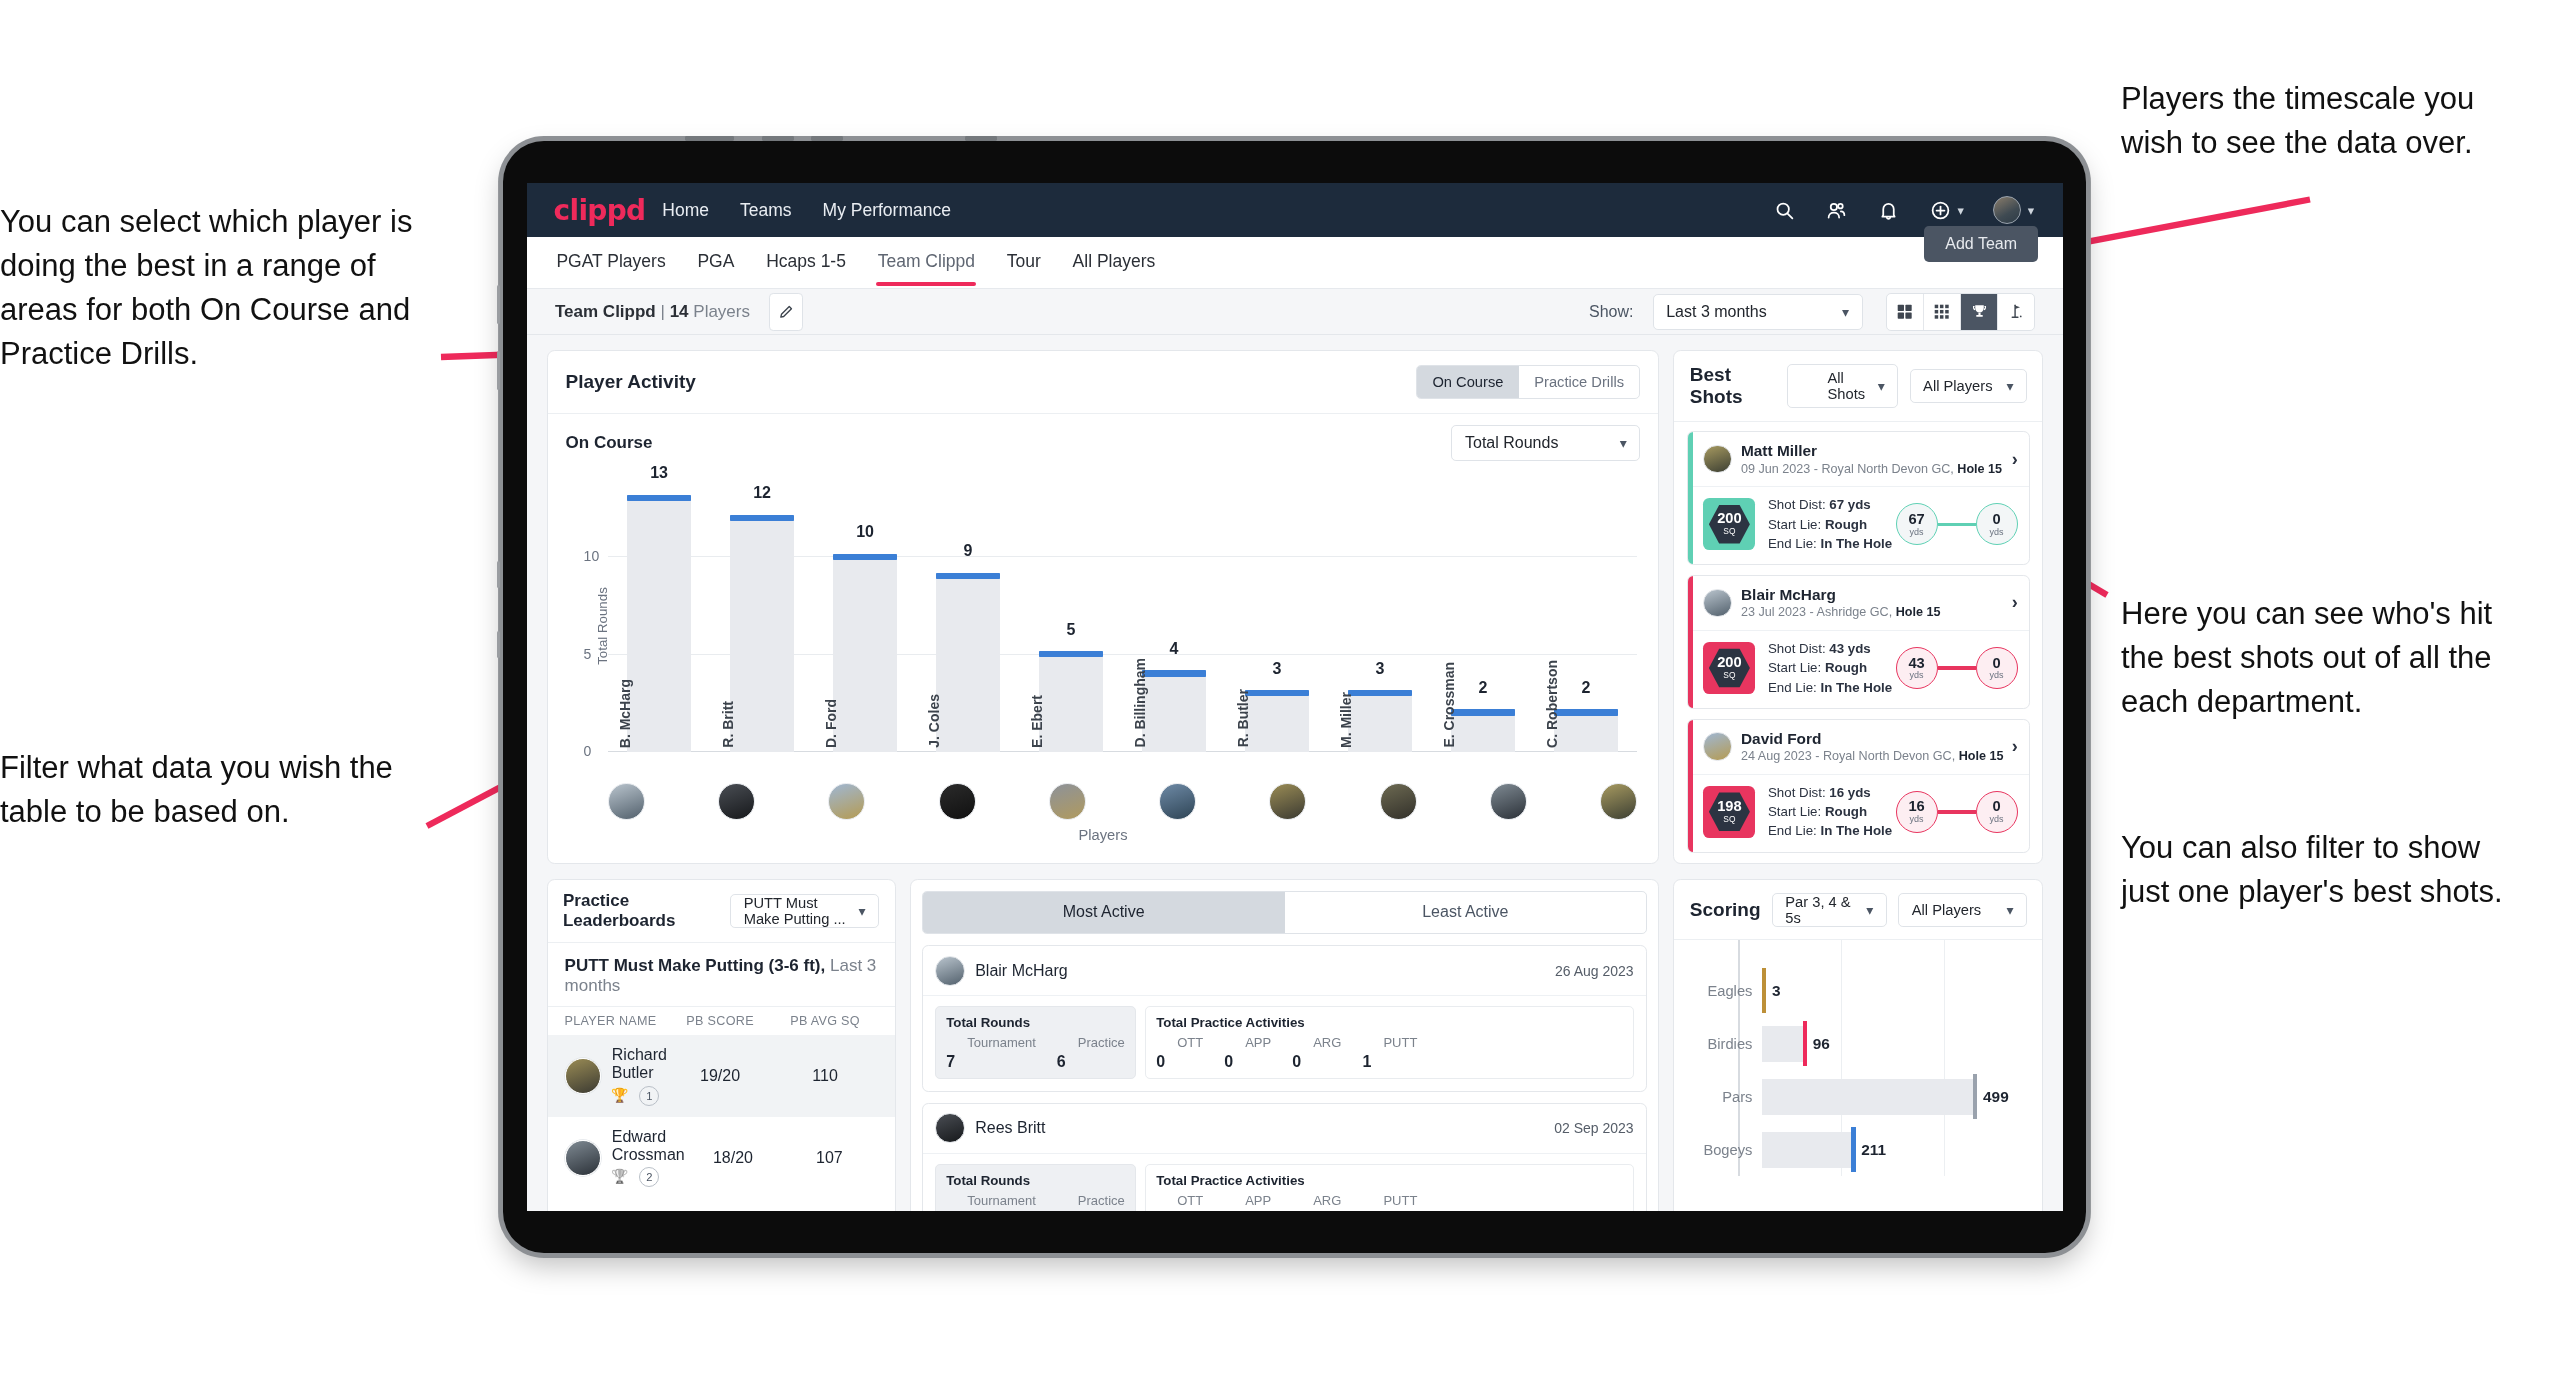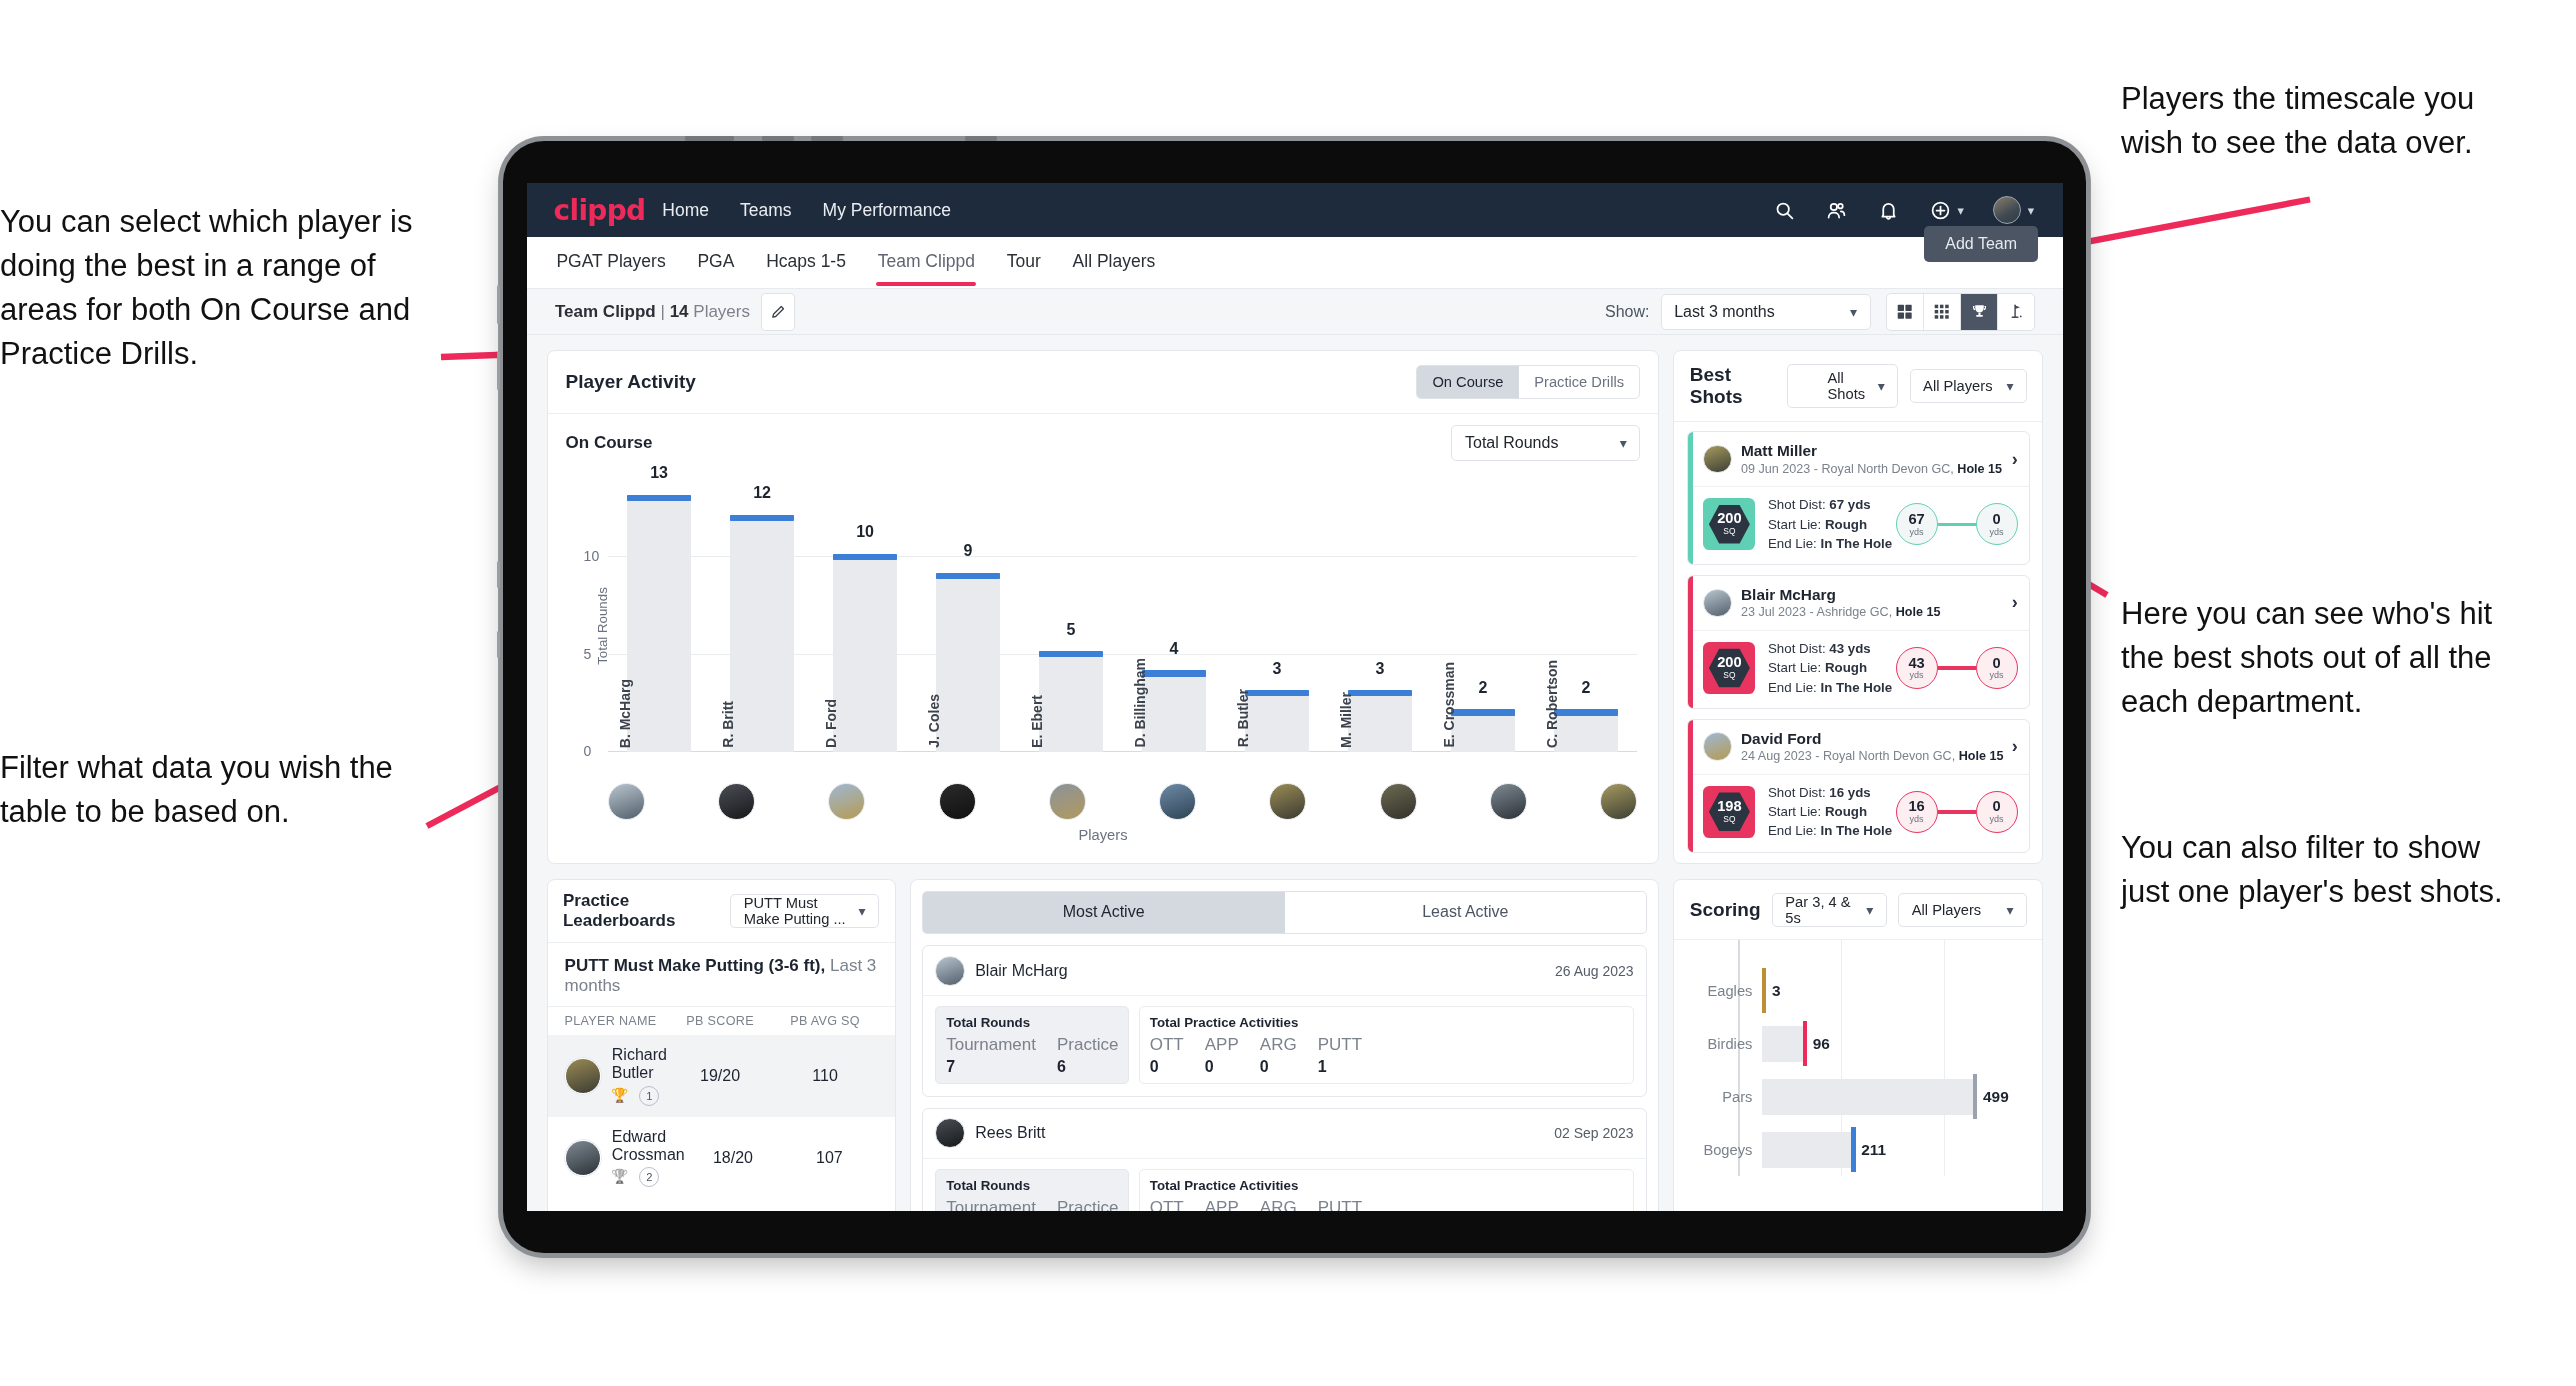--- a/index.html
+++ b/index.html
@@ -43,21 +43,21 @@
   .tab{font-size:17.5px;color:#2b2f36;margin-right:29px;padding:11.2px 1.4px 12.6px 1.4px;
        position:relative;white-space:nowrap;}
   .tab.active{color:#5f6672;}
   .tab.active:after{content:"";position:absolute;left:0;right:0;bottom:-0.7px;
                     height:3.5px;background:#ee2a5b;border-radius:2.1px;}
   .addteam{position:absolute;right:25px;top:-11.2px;background:#4b5563;color:#e7eaee;
            font-size:16px;padding:9px 21px;border-radius:4.9px;}
 
   
   .subbar{height:46px;background:#f5f6f8;display:flex;align-items:center;
-          padding:0 28px;box-sizing:border-box;border-bottom:0.7px solid #e4e7eb;}
+          padding:0 28px;box-sizing:border-box;border-bottom:0.7px solid #e4e7eb;gap:8px;}
   .teamlabel{font-size:17px;color:#2b2f36;}
   .teamlabel b{font-weight:700;}
   .teamlabel .muted{color:#7b828c;}
   .editbtn{width:32px;height:36px;background:#fff;border:0.7px solid #dfe3e8;
            border-radius:4.2px;margin-left:11.2px;display:flex;align-items:center;
            justify-content:center;color:#3c434c;}
   .subspacer{flex:1;}
   .showlbl{font-size:16px;color:#4b5563;margin-right:11.2px;}
   .select{background:#fff;border:0.7px solid #dfe3e8;border-radius:4.9px;
           height:36px;display:flex;align-items:center;padding:0 12.6px;
@@ -168,21 +168,21 @@
   .ma-name{font-size:16px;color:#1d2430;}
   .ma-date{margin-left:auto;font-size:14px;color:#555d68;}
   .ma-body{display:flex;gap:9.8px;padding:0 12.6px 11.2px 12.6px;border-top:0.7px solid #eef1f4;
            padding-top:9.8px;}
   .statbox{border:0.7px solid #e9ecef;border-radius:4.9px;padding:7.7px 9.8px;box-sizing:border-box;}
   .statbox.filled{background:#eef0f3;border-color:#e4e7eb;}
   .sb-title{font-size:13.3px;font-weight:700;color:#1d2430;margin-bottom:4.9px;}
   .sb-cols{display:flex;}
   .sb-col{margin-right:21px;}
   .sb-col:last-child{margin-right:0;}
-  .sb-k{font-size:17px;color:#7b828c;}
+  .sb-k{font-size:13px;color:#7b828c;margin-left:21px;}
   .sb-v{font-size:16px;font-weight:700;color:#1d2430;margin-top:2.8px;}
 
   
   .sc-head{display:flex;align-items:center;gap:11.2px;padding:12.6px 15.4px;
            border-bottom:0.7px solid #eceff2;}
   .hbars{padding:24px 18px 0 14px;position:relative;}
   .hrow{display:flex;align-items:center;height:53px;position:relative;}
   .hlabel{width:64px;text-align:right;padding-right:9.8px;font-size:14.7px;color:#7b828c;
           flex:0 0 auto;}
   .htrack{flex:1;position:relative;height:100%;}

